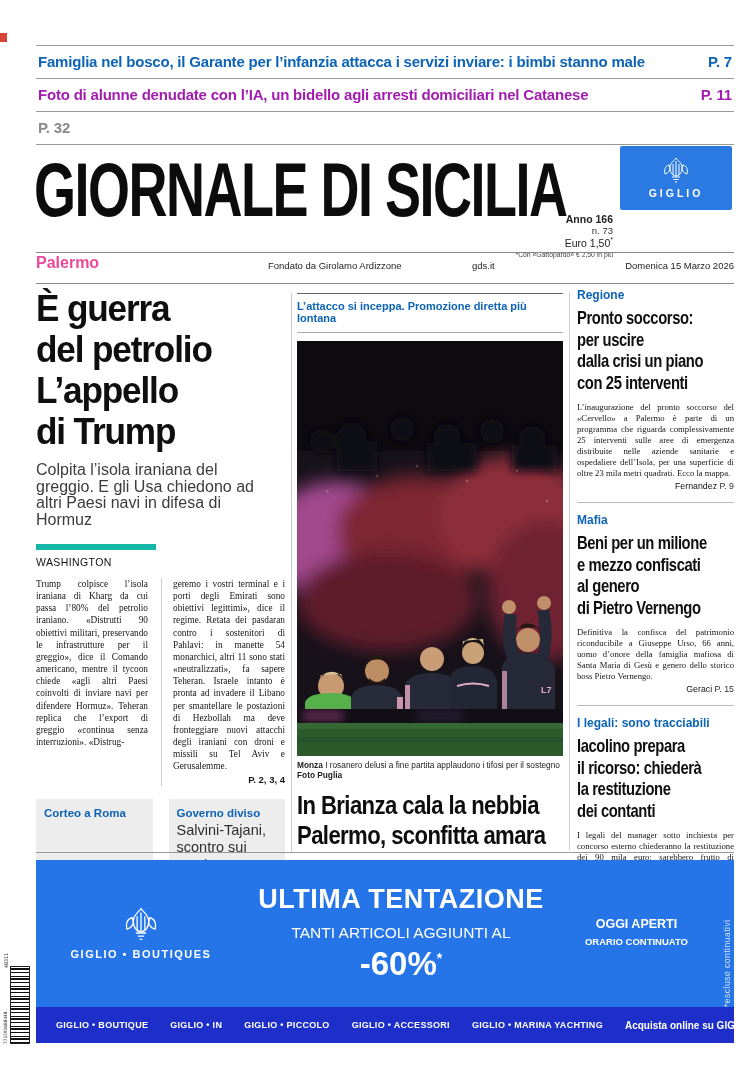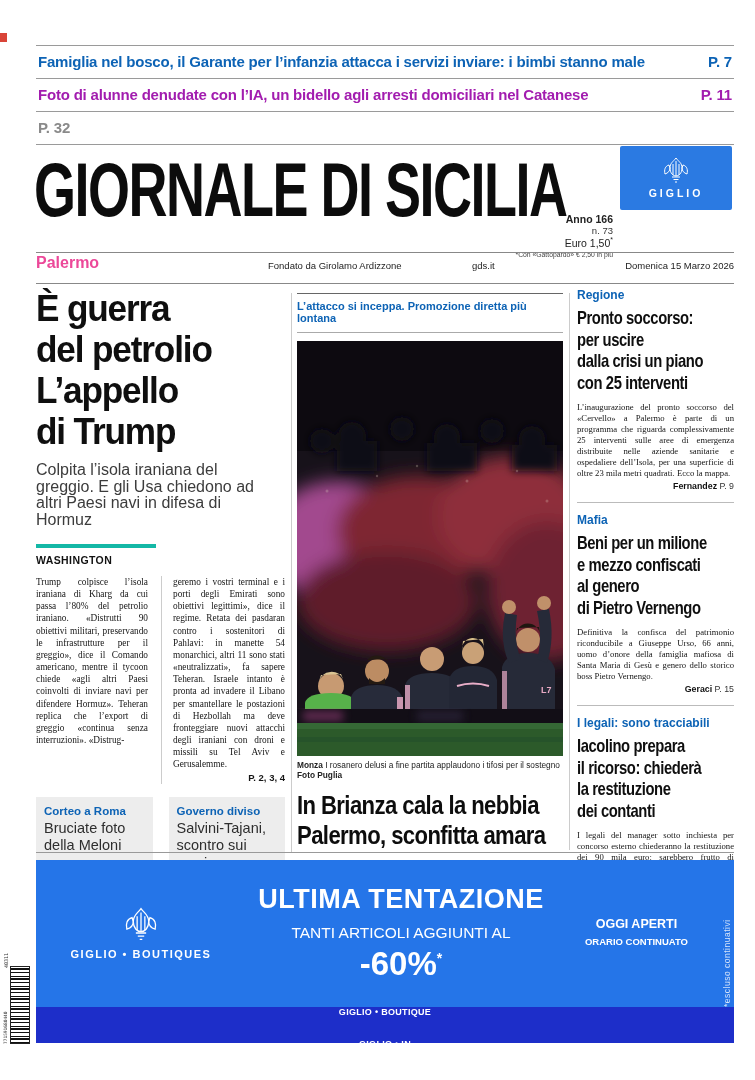--- a/index.html
+++ b/index.html
@@ -33,21 +33,21 @@
   .dateline .founded { position:absolute; left:232px; top:4px; }
   .dateline .site { position:absolute; left:436px; top:4px; }
   .dateline .date { position:absolute; right:0; top:4px; }
 
   .vline { position:absolute; width:1px; background:#ccc; }
 
   
   #left-col { position:absolute; left:36px; top:288px; width:249px; }
   .lead-line { white-space:nowrap; font-size:37px; font-weight:800; letter-spacing:-1.2px; line-height:41px; color:#0f0f0f; transform:scaleX(0.95); transform-origin:left; }
   .lead-dek { margin-top:10px; width:242px; font-size:16px; line-height:16.5px; color:#3c3c3c; }
-  .wash-label { margin-top:16px; width:120px; border-top:4px solid #14b8a6; padding-top:6px; font-size:10.5px; font-weight:700; letter-spacing:0.4px; color:#111; }
+  .wash-label { margin-top:16px; width:120px; border-top:6px solid #14b8a6; padding-top:6px; font-size:10.5px; font-weight:400; letter-spacing:0.4px; color:#111; }
   .lead-body { margin-top:10px; display:flex; }
   .lead-body .bcol { width:118px; font-family:"Liberation Serif", serif; font-size:9.3px; line-height:12.15px; text-align:justify; color:#151515; }
   .lead-body .bcol + .bcol { border-left:1px solid #ccc; padding-left:11px; margin-left:13px; width:130px; }
   .lead-page { text-align:right; font-weight:800; font-size:9.5px; margin-top:1px; font-family:"Liberation Sans", sans-serif; }
 
   .boxes { margin-top:13px; display:flex; gap:16px; }
   .gbox { width:118px; height:88px; background:#ededed; padding:8px 8px; position:relative; }
   .gbox .kick { font-size:11.5px; font-weight:800; color:#0d63b5; }
   .gbox .ttl { font-size:14.5px; line-height:17.5px; color:#2e2e2e; margin-top:3px; }
   .gbox .pg { position:absolute; right:8px; bottom:6px; font-size:8px; font-weight:800; color:#333; }
@@ -71,38 +71,38 @@
   .c-byline { margin-top:4px; text-align:right; font-size:9px; color:#111; }
   .c-byline .nm { font-weight:800; }
   .c-byline .pg { font-weight:800; color:#555; margin-left:4px; }
 
   
   #right-col { position:absolute; left:577px; top:288px; width:157px; }
   .story .kick { font-size:12px; font-weight:800; color:#0d63b5; margin-bottom:5px; }
   .story .tline { white-space:nowrap; font-size:18.5px; font-weight:800; letter-spacing:-0.5px; line-height:21.5px; color:#0f0f0f; transform:scaleX(0.8); transform-origin:left; }
   .story .body { margin-top:9px; font-family:"Liberation Serif", serif; font-size:8.7px; line-height:11px; text-align:justify; color:#151515; }
   .story .by { margin-top:2px; text-align:right; font-size:8.8px; color:#333; }
-  .story .by .nm { font-weight:700; color:#111; }
+  .story .by .nm { font-weight:400; color:#111; }
   .story-sep { border-top:1px solid #bbb; margin:11px 0 10px; }
 
   
   #banner { position:absolute; left:36px; top:860px; width:698px; height:147px; background:#2575e8; }
   #banner .logo { position:absolute; left:0; top:0; width:210px; height:147px; display:flex; flex-direction:column; align-items:center; justify-content:center; gap:7px; }
   #banner .logo .lbl { color:#fff; font-size:11px; letter-spacing:1.5px; font-weight:600; }
   #banner .mid { position:absolute; left:210px; top:0; width:310px; height:147px; display:flex; flex-direction:column; align-items:center; justify-content:center; color:#fff; }
   #banner .mid .t1 { font-size:27px; font-weight:700; letter-spacing:0.5px; }
   #banner .mid .t2 { font-size:15.5px; font-weight:400; margin-top:9px; }
   #banner .mid .t3 { font-size:33px; font-weight:800; margin-top:3px; }
   #banner .mid .t3 sup { font-size:14px; }
   #banner .rt { position:absolute; right:46px; top:57px; text-align:center; color:#fff; }
   #banner .rt .r1 { font-size:12.5px; font-weight:800; }
   #banner .rt .r2 { font-size:9.5px; font-weight:600; margin-top:5px; }
   #banner .vnote { position:absolute; right:2px; top:0; height:147px; display:flex; align-items:center; writing-mode:vertical-rl; transform:rotate(180deg); font-size:8.5px; color:#d5e4fb; letter-spacing:0.5px; }
 
-  #bstrip { position:absolute; left:36px; top:1007px; width:698px; height:36px; background:#1d2ec9; display:flex; align-items:center; padding:0 20px; gap:22px;flex-direction:column; }
+  #bstrip { position:absolute; left:36px; top:1007px; width:698px; height:36px; background:#1d2ec9; display:flex; align-items:center; padding:0 20px; gap:22px; }
   #bstrip .it { color:#fff; font-size:9px; font-weight:700; letter-spacing:0.3px; white-space:nowrap; }
   #bstrip .cta { margin-left:auto; color:#fff; font-size:10px; font-weight:600; white-space:nowrap; }
 
   
   #barcode { position:absolute; left:3px; top:928px; width:28px; height:116px; }
   #barcode .digits-top { position:absolute; left:0; top:0; writing-mode:vertical-rl; transform:rotate(180deg); font-family:"DejaVu Sans Mono", monospace; font-size:5px; color:#333; height:40px; }
   #barcode .bars { position:absolute; left:7px; top:38px; width:20px; height:78px;
     background:repeating-linear-gradient(0deg,#111 0 1px,#fff 1px 3px,#111 3px 5px,#fff 5px 6px,#111 6px 7px,#fff 7px 10px); border:1px solid #222; }
   #barcode .digits-side { position:absolute; left:0; top:38px; writing-mode:vertical-rl; transform:rotate(180deg); font-family:"DejaVu Sans Mono", monospace; font-size:4.5px; color:#333; height:78px; }
 
@@ -174,21 +174,20 @@
       <div class="bcol">Trump colpisce l’isola iraniana di Kharg da cui passa l’80% del petrolio iraniano. «Distrutti 90 obiettivi militari, preservando le infrastrutture per il greggio», dice il Comando americano, mentre il tycoon chiede «agli altri Paesi coinvolti di inviare navi per difendere Hormuz». Teheran replica che l’export di greggio «continua senza interruzioni». «Distrug-</div>
       <div class="bcol">
         <span>geremo i vostri terminal e i porti degli Emirati sono obiettivi legittimi», dice il regime. Retata dei pasdaran contro i sostenitori di Pahlavi: in manette 54 monarchici, altri 11 sono stati «neutralizzati», fa sapere Teheran. Israele intanto è pronta ad invadere il Libano per smantellare le postazioni di Hezbollah ma deve fronteggiare nuovi attacchi degli iraniani con droni e missili su Tel Aviv e Gerusalemme.</span>
         <div class="lead-page">P. 2, 3, 4</div>
       </div>
     </div>
 
     <div class="boxes">
       <div class="gbox">
         <div class="kick">Corteo a Roma</div>
-        <div class="ttl">Bruciate foto della Meloni</div>
         <div class="pg">P. 5</div>
       </div>
       <div class="gbox">
         <div class="kick">Governo diviso</div>
         <div class="ttl">Salvini-Tajani, scontro sui russi</div>
         <div class="pg">P. 4</div>
       </div>
     </div>
 
     <div class="strapapa">

